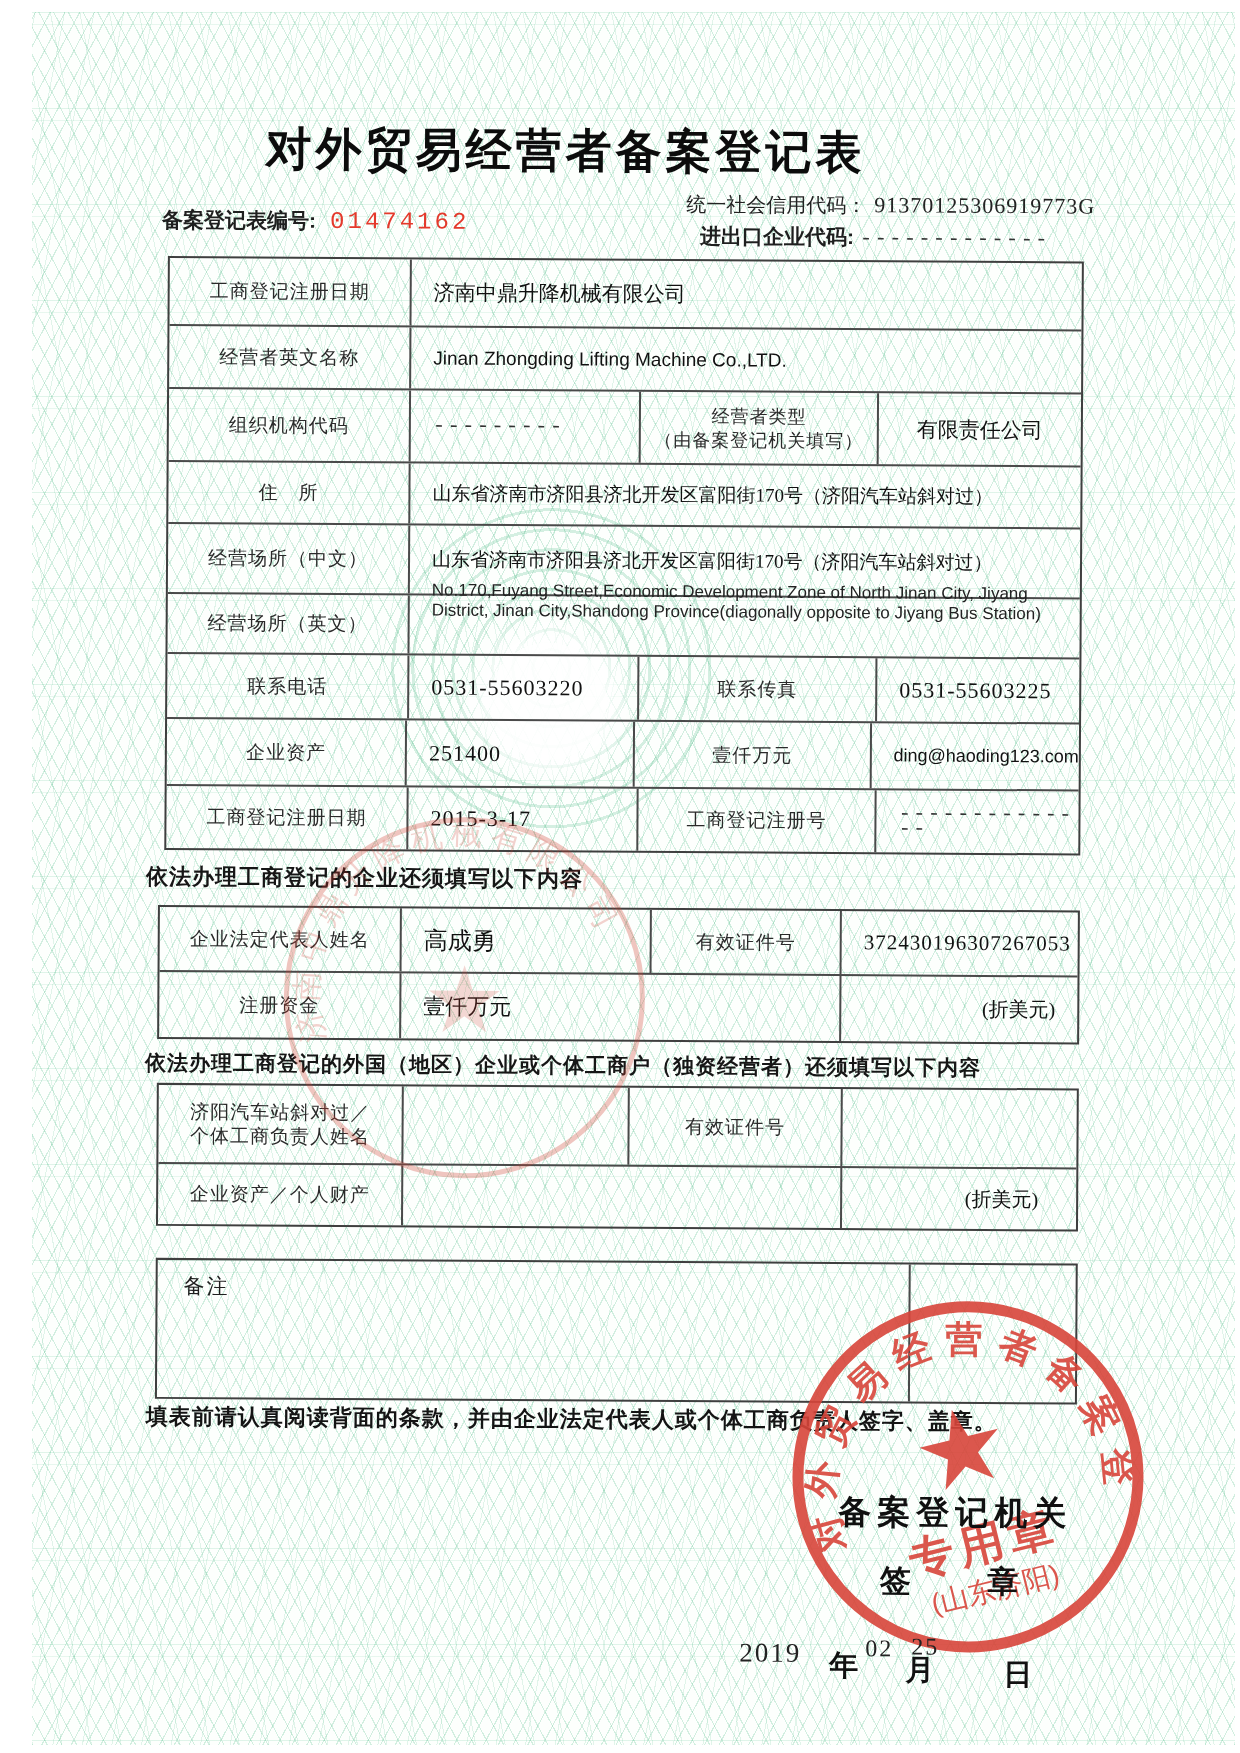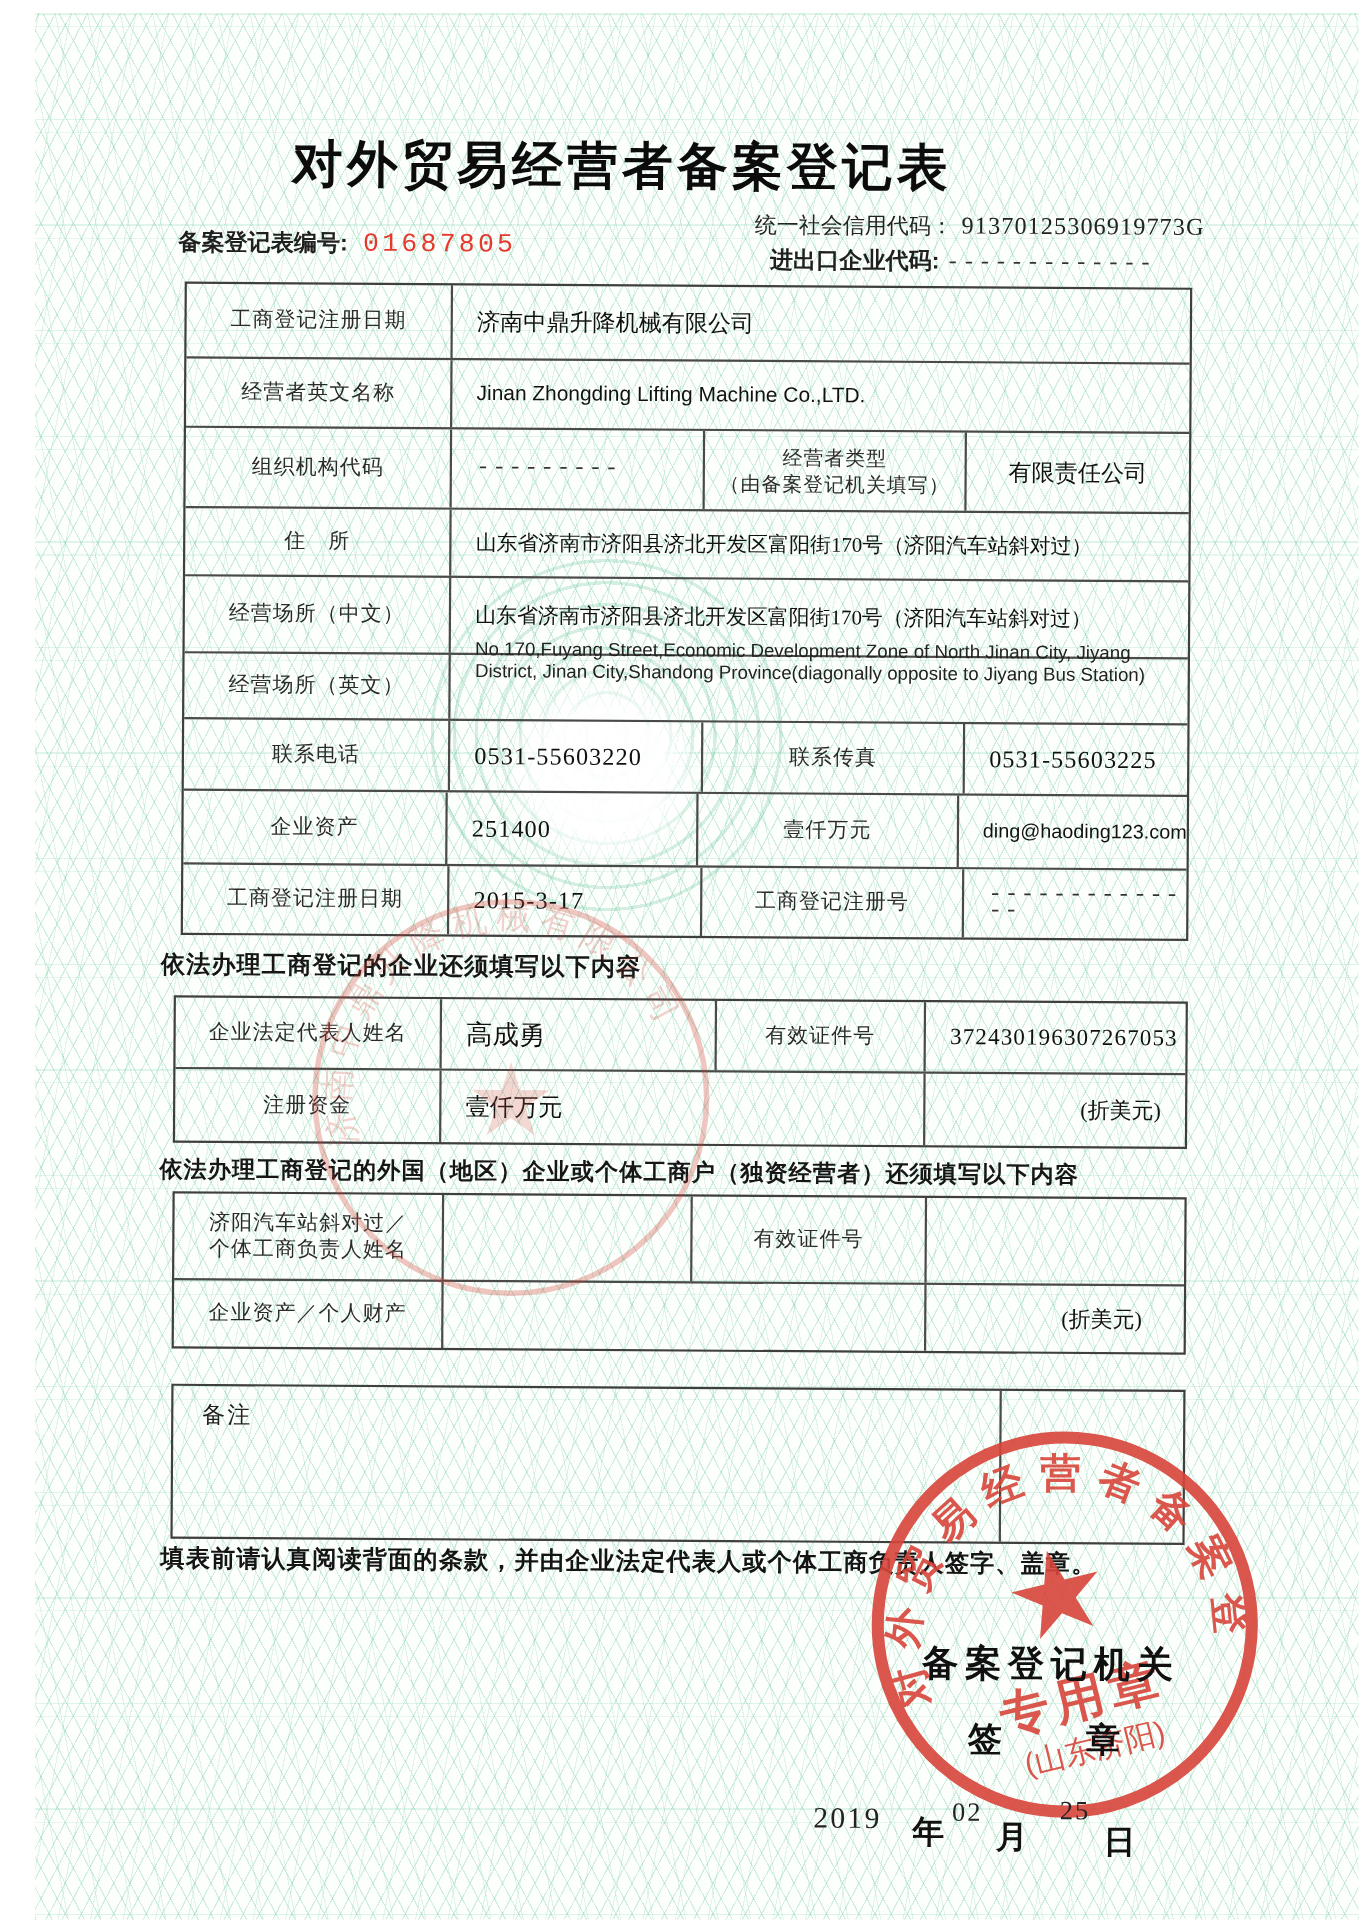--- a/index.html
+++ b/index.html
@@ -64,41 +64,41 @@
   .stamp{position:absolute;left:786px;top:1284px;width:380px;height:380px;z-index:4;transform:rotate(-14deg);opacity:.9;pointer-events:none;}
   .authority{position:absolute;left:846px;top:1486px;z-index:5;font-size:33px;font-weight:bold;letter-spacing:6px;color:#101010;white-space:nowrap;}
   .seal-sign{position:absolute;left:888px;top:1556px;z-index:5;font-size:31px;font-weight:bold;letter-spacing:34px;color:#101010;white-space:nowrap;}
   .date-part{position:absolute;z-index:5;white-space:nowrap;}
   .d-num{font-family:"Liberation Serif",serif;font-size:24px;color:#222;letter-spacing:2px;}
   .d-cjk{font-size:29px;font-weight:bold;color:#111;}
   .y2019{left:748px;top:1634px;font-size:27px;}
   .u-year{left:838px;top:1642px;}
   .m02{left:874px;top:1631px;}
   .u-month{left:914px;top:1646px;}
-  .d25{left:972px;top:1629px;}
+  .d25{left:920px;top:1629px;}
   .u-day{left:1012px;top:1650px;}
 </style>
 </head>
 <body>
 
 <div class="pattern"></div>
 
 <div class="sheet">
 
   <div class="wm-ring"></div>
   <div class="wm-core"></div>
 
   <div class="title">对外贸易经营者备案登记表</div>
 
   <div class="credit-line">
     <span>统一社会信用代码：</span><span class="code">91370125306919773G</span>
   </div>
 
   <div class="formno-line">
-    <span>备案登记表编号:</span><span class="num">01687805</span>
+    <span>备案登记表编号:</span><span class="num">01474162</span>
   </div>
 
   <div class="iecode-line">
     <span>进出口企业代码:</span> <span class="dashes">-------------</span>
   </div>
 
   <div class="tbl" style="left:168px;top:256px;width:912px;">
 
     <div class="tr" style="height:66px">
       <div class="td lab" style="width:240px">

